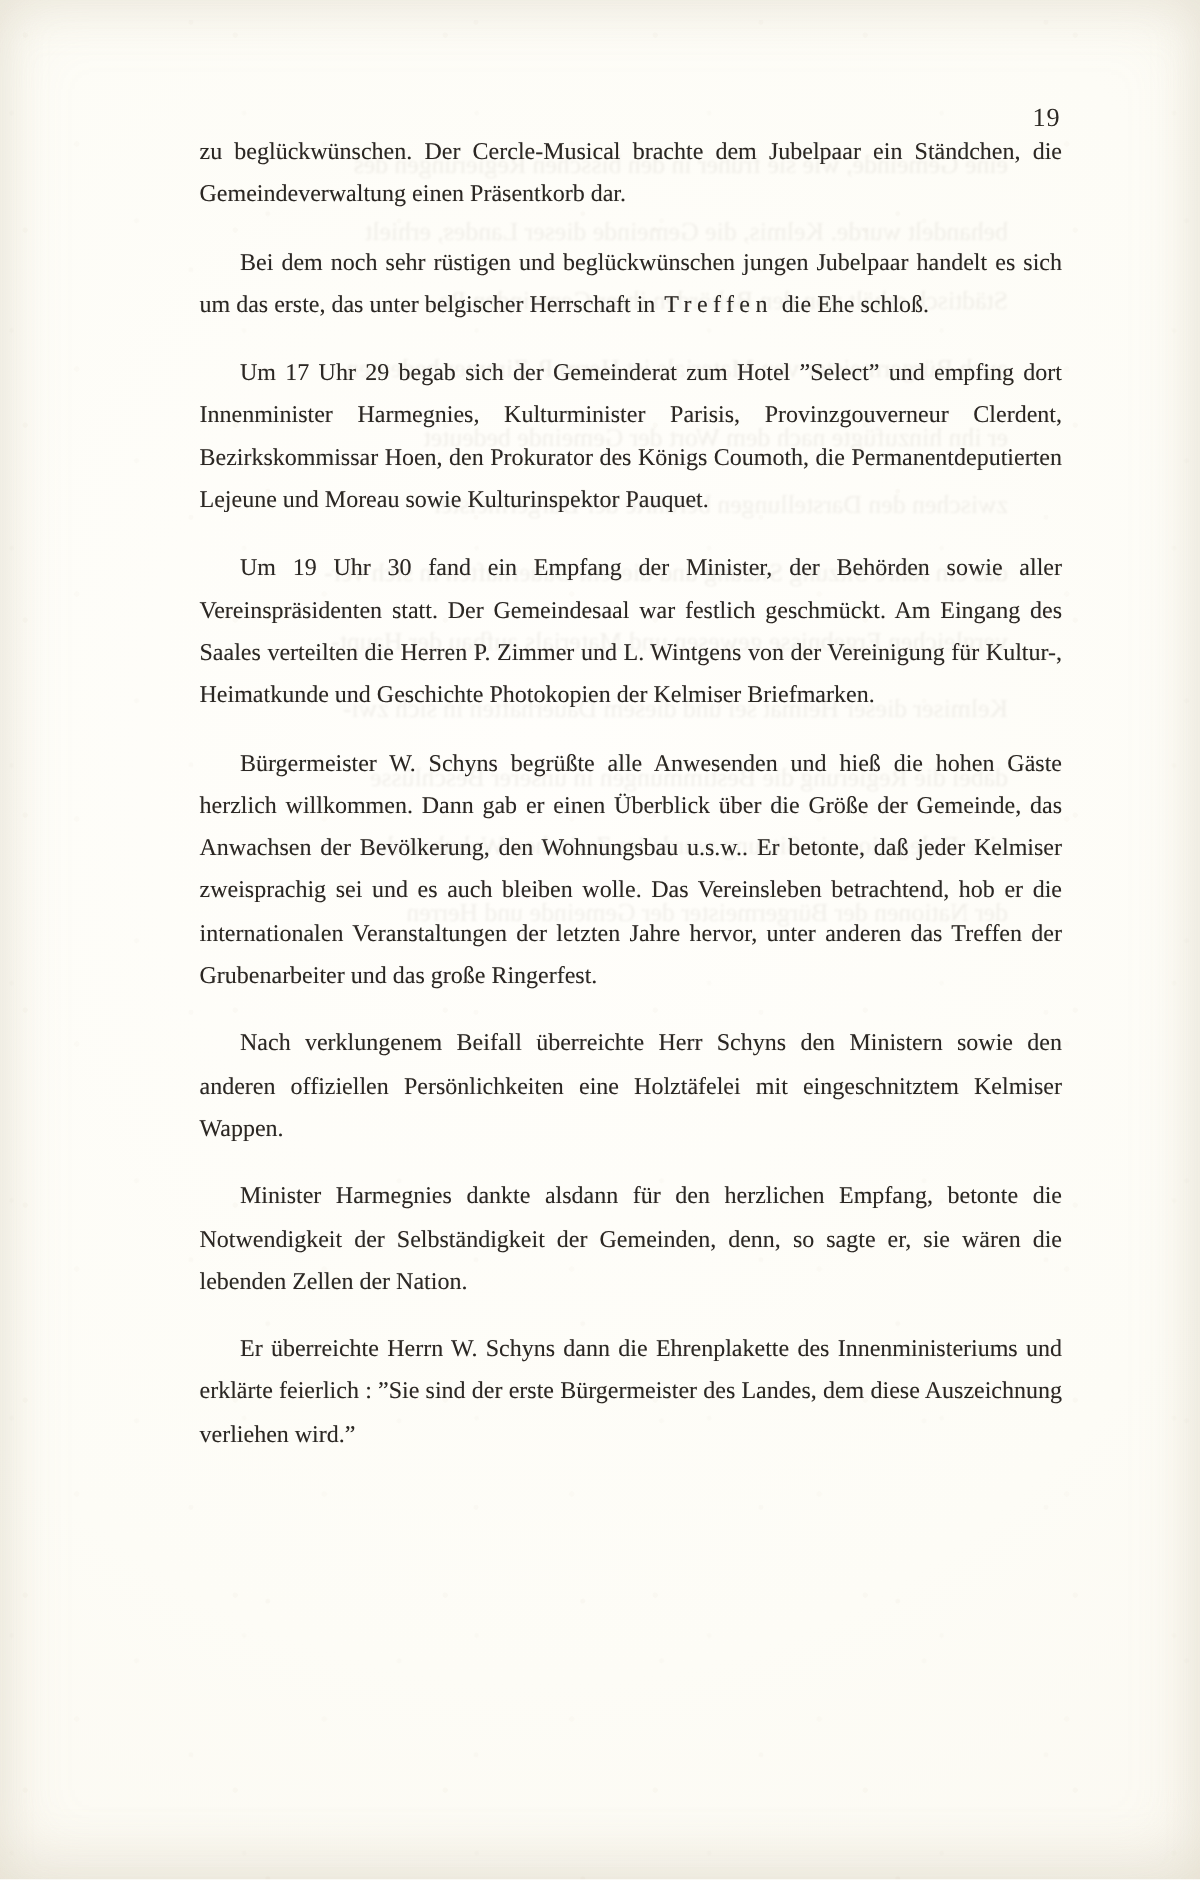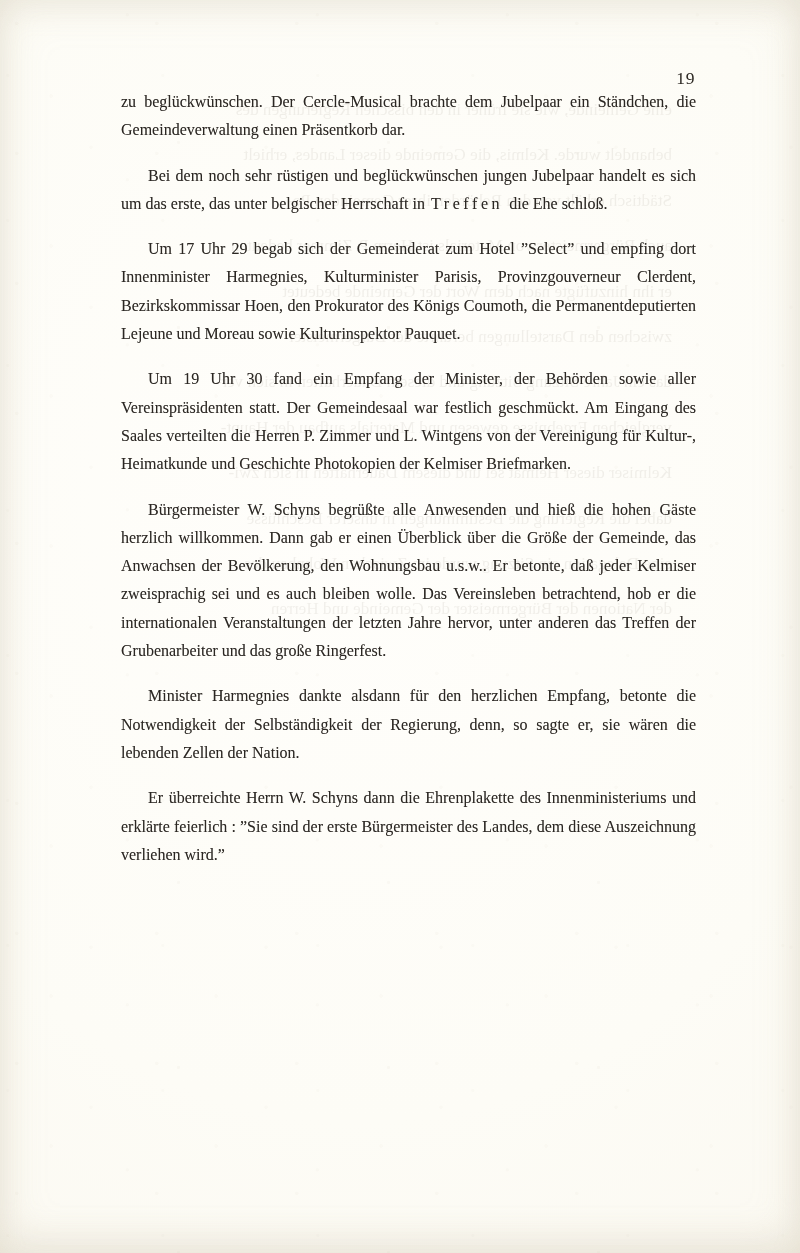--- a/index.html
+++ b/index.html
@@ -66,21 +66,21 @@
     user-select: none;
   }
   .bleed-layer p {
     margin: 0 0 17px 0;
     text-indent: 26px;
   }
 
   
   .content {
     position: absolute;
-    left: 121px;
+    left: 133px;
     top: 88px;
     width: 575px;
   }
 
   .folio {
     position: absolute;
     top: -20px;
     right: 1px;
     font-size: 17.5px;
     letter-spacing: .6px;
@@ -137,22 +137,23 @@
 
       <p><span>Bei dem noch sehr rüstigen und beglückwünschen jungen Jubelpaar handelt es sich um das erste, das unter belgischer Herrschaft in </span><span class="spaced">Treffen</span><span> die Ehe schloß.</span></p>
 
       <p>Um 17 Uhr 29 begab sich der Gemeinderat zum Hotel ”Select” und empfing dort Innenminister Harmegnies, Kulturminister Parisis, Provinzgouverneur Clerdent, Bezirkskommissar Hoen, den Prokurator des Königs Coumoth, die Permanentdeputierten Lejeune und Moreau sowie Kulturinspektor Pauquet.</p>
 
 
       <p>Um 19 Uhr 30 fand ein Empfang der Minister, der Behörden sowie aller Vereinspräsidenten statt. Der Gemeindesaal war festlich geschmückt. Am Eingang des Saales verteilten die Herren P. Zimmer und L. Wintgens von der Vereinigung für Kultur-, Heimatkunde und Geschichte Photokopien der Kelmiser Briefmarken.</p>
 
       <p>Bürgermeister W. Schyns begrüßte alle Anwesenden und hieß die hohen Gäste herzlich willkommen. Dann gab er einen Überblick über die Größe der Gemeinde, das Anwachsen der Bevölkerung, den Wohnungsbau u.s.w.. Er betonte, daß jeder Kelmiser zweisprachig sei und es auch bleiben wolle. Das Vereinsleben betrachtend, hob er die internationalen Veranstaltungen der letzten Jahre hervor, unter anderen das Treffen der Grubenarbeiter und das große Ringerfest.</p>
 
+      <p>Nach verklungenem Beifall überreichte Herr Schyns den Ministern sowie den anderen offiziellen Persönlichkeiten eine Holztäfelei mit eingeschnitztem Kelmiser Wappen.</p>
 
-      <p>Minister Harmegnies dankte alsdann für den herzlichen Empfang, betonte die Notwendigkeit der Selbständigkeit der Regierung, denn, so sagte er, sie wären die lebenden Zellen der Nation.</p>
+      <p>Minister Harmegnies dankte alsdann für den herzlichen Empfang, betonte die Notwendigkeit der Selbständigkeit der Gemeinden, denn, so sagte er, sie wären die lebenden Zellen der Nation.</p>
 
       <p>Er überreichte Herrn W. Schyns dann die Ehrenplakette des Innenministeriums und erklärte feierlich : ”Sie sind der erste Bürgermeister des Landes, dem diese Auszeichnung verliehen wird.”</p>
 
     </div>
   </div>
 
   <div class="paper-vignette"></div>
 </div>
 
 </body></html>

